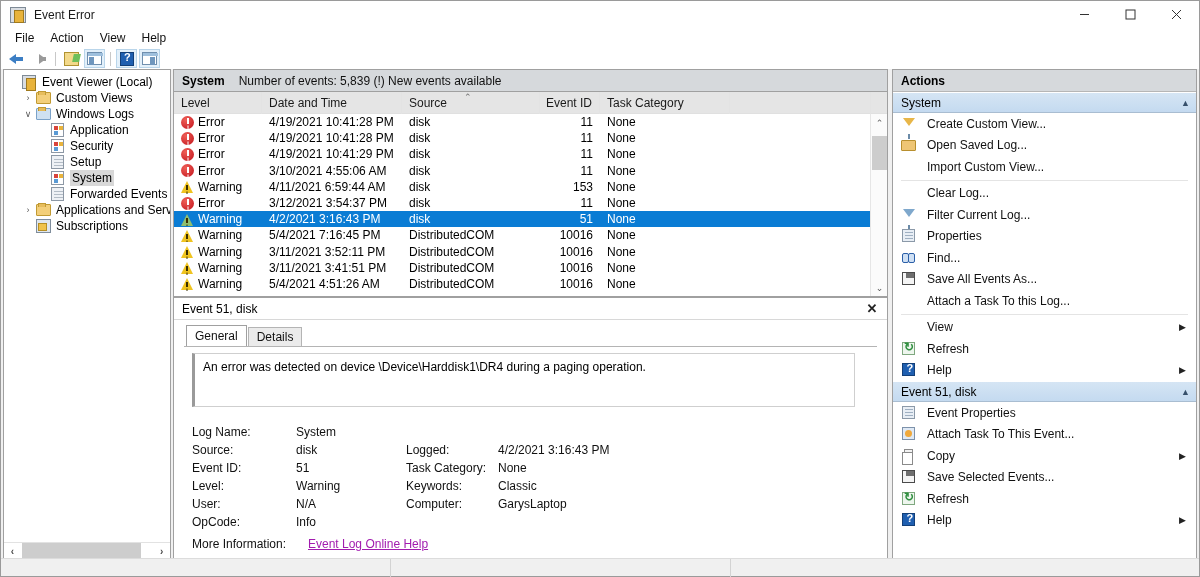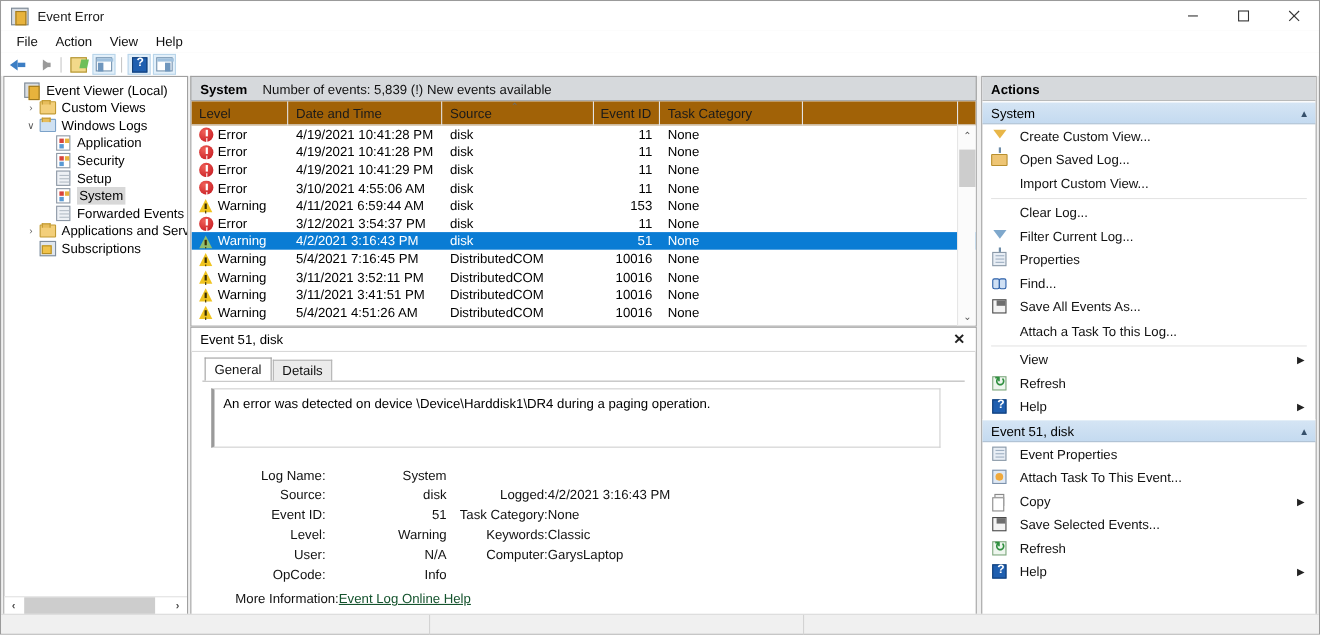--- a/index.html
+++ b/index.html
@@ -108,21 +108,21 @@
   }
   .lh-title { font-weight: bold; margin-right: 14px; }
   .lh-sub { color: #111; }
 
   .grid-wrap {
     position: absolute; left: 0; top: 22px; width: 715px; height: 206px;
     border: 1px solid #a0a0a0; background: #ffffff; overflow: hidden;
   }
   .cols {
     position: absolute; left: 0; top: 0; right: 0; height: 22px;
-    background: #a16207; border-bottom: 1px solid #e0e0e0;
+    background: #e5e5e5; border-bottom: 1px solid #e0e0e0;
     display: flex; align-items: center;
   }
   .col {
     height: 22px; line-height: 22px; font-size: 12px; color: #1a1a1a;
     border-right: 1px solid #e3e3e3; padding-left: 7px;
     position: relative; overflow: hidden; white-space: nowrap;
   }
   .col.num { text-align: right; padding-right: 7px; padding-left: 0; }
   .sortmark {
     position: absolute; left: 290px; top: 0px; color: #6d6d6d; font-size: 9px;
@@ -180,28 +180,28 @@
   .tab.active { background: #ffffff; height: 21px; line-height: 21px; border-color: #a0a0a0; }
   .tabline {
     height: 1px; background: #b4b4b4; margin: 0 10px 0 10px;
   }
   .msgbox {
     margin: 6px 32px 0 18px; height: 54px;
     border: 1px solid #cfcfcf; border-left: 3px solid #9a9a9a;
     background: #ffffff; padding: 6px 8px; font-size: 12px; color: #000;
   }
   .fields {
-    margin: 16px 0 0 18px; position: relative; text-align: right;
+    margin: 16px 0 0 18px; position: relative;
   }
   .frow { display: flex; height: 18px; align-items: center; font-size: 12px; }
   .fl { width: 104px; color: #111; }
   .fv { width: 110px; color: #111; }
   .fl2 { width: 92px; color: #111; }
   .fv2 { color: #111; }
-  .link { color: #14532d; text-decoration: underline; }
+  .link { color: #a21caf; text-decoration: underline; }
 
   
   .actions {
     position: absolute; left: 891px; top: 68px; width: 305px; height: 491px;
     background: #ffffff; border: 1px solid #a0a0a0; overflow: hidden;
   }
   .act-title {
     height: 22px; background: #d6d9dc; border-bottom: 1px solid #b6b6b6;
     display: flex; align-items: center; padding-left: 8px;
     font-weight: bold; font-size: 12px;

